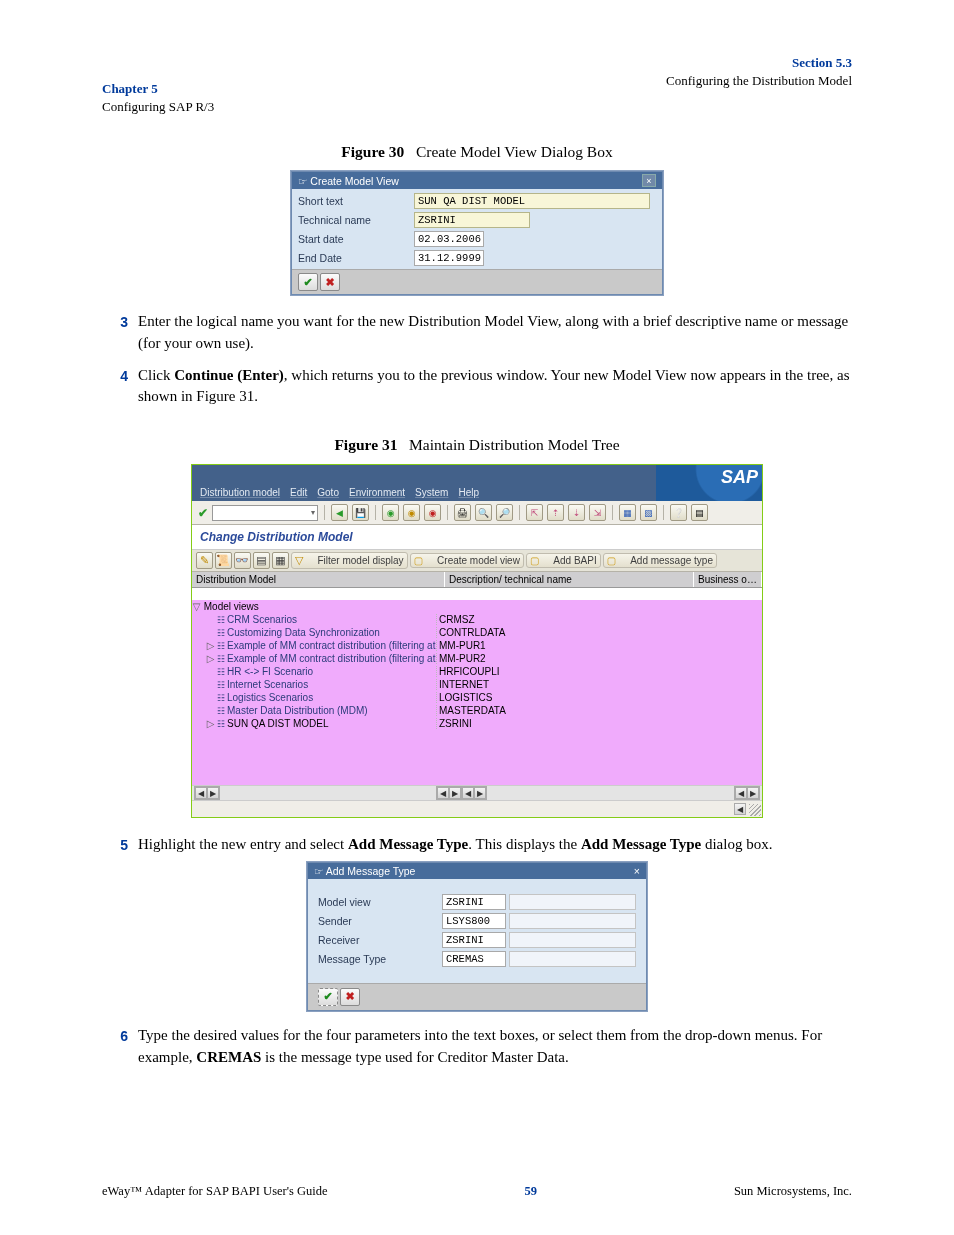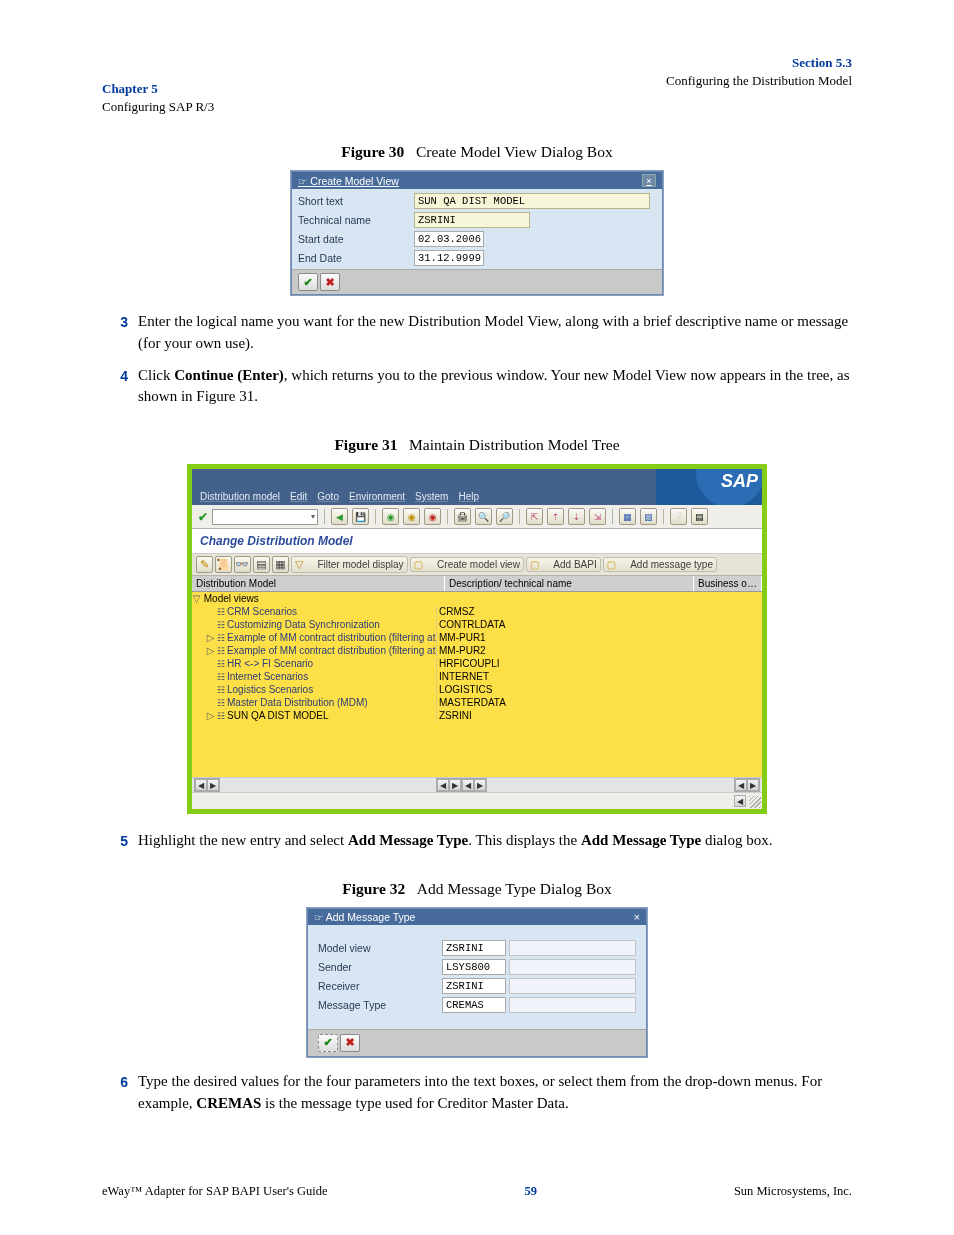--- a/index.html
+++ b/index.html
@@ -73,21 +73,20 @@
     font-size: 10.5px;
     box-shadow: 0 0 0 1px #8aa0c0;
   }
   .dlg30 .titlebar {
     background: #476c9b;
     color: #fff;
     padding: 2px 6px;
     display: flex;
     justify-content: space-between;
     align-items: center;
-    text-decoration: underline;
   }
   .dlg30 .titlebar .xbtn { border:1px solid #8aa; width:12px;height:11px;display:flex;align-items:center;justify-content:center;font-size:9px;background:#7089a8;}
   .dlg30 .form-area { background: #d8e5f2; padding: 2px 0; }
   .dlg30 .form-row { display:flex; align-items:center; height:19px; gap:4px; padding:0 6px;}
   .dlg30 .lbl { width: 112px; color:#2a3a55;}
   .dlg30 .in1 { width:108px; background:#f8f6d8; padding:1px 3px; border:1px solid #b5b58a; font-size:10.5px; }
   .dlg30 .in2 { width:62px; background:#fff; padding:1px 3px; border:1px solid #a9a9a9; font-size:10.5px; text-align:left;}
   .dlg30 .form-row.first .in1 { width: 228px; }
   .dlg30 .btnbar { background:#c9c9c9; border-top:1px solid #aaa; padding:3px 6px; display:flex; gap:2px;}
   .smallbtn {
@@ -98,21 +97,21 @@
     display:flex;align-items:center;justify-content:center;
     font-size:11px; font-weight:bold;
   }
   .smallbtn.ok { color: #1e8a1e; }
   .smallbtn.cn { color: #c02020; }
 
   
   .win31 {
     width: 570px;
     margin: 0 auto;
-    border: 5px solid #84cc16;
+    border: 1px solid #84cc16;
     font-family: Tahoma, Arial, sans-serif;
     font-size: 10px;
     position: relative;
   }
   .win31 .titlebar { background:#43618a; color:#e4eaf2; padding:2px 6px; height:14px; display:flex; justify-content:flex-end; gap:2px;}
   .win31 .titlebar .wbtn{width:12px;height:10px;border:1px solid #8aa;background:#556c8a;}
   .sap-logo {
     position:absolute; right:4px; top:2px;
     font-family: Arial, sans-serif; font-weight:900; font-style:italic;
     color:#fff; font-size:18px; letter-spacing:0;
@@ -138,21 +137,21 @@
   .win31 .subtitle { background:#fff; color:#2b4a9a; font-style:italic; font-weight:bold; font-size:12px; padding:5px 8px; border-bottom:1px solid #ccc;}
   .win31 .toolbar2 { background:#e6e4d8;border-bottom:1px solid #b5b2a7; padding:2px 4px; display:flex; align-items:center; gap:2px;}
   .toolbar2 .lbl{color:#3e3e3e;font-size:10px;margin-left:11px;}
   .toolbar2 .grp{display:flex;align-items:center;gap:3px;border:1px solid #c0bcae;border-radius:3px;padding:1px 3px;background:linear-gradient(#f6f4ea,#e4e0ce);}
   .toolbar2 .di{font-size:10px;color:#d0a020;}
   .toolbar2 .yic{color:#c08a00;font-size:11px;}
   .toolbar2 .bic{color:#3e3e3e;font-size:11px;}
   .win31 .grid-head{display:flex;background:#cfced0;border-bottom:1px solid #999;font-size:10px;}
   .win31 .gh{padding:2px 4px;border-right:1px solid #fff;}
   .win31 .col1{width:244px;} .win31 .col2{width:240px;} .win31 .col3{flex:1;}
-  .win31 .tree-area{background:#fde047;height:185px;overflow:hidden;border-bottom:1px solid #ccc;}
+  .win31 .tree-area{background:#f0abfc;height:185px;overflow:hidden;border-bottom:1px solid #ccc;margin-top:12px;}
   .win31 .tree-row{display:flex;align-items:center;height:13px;font-size:10px;color:#2b3b7a;}
   .win31 .tree-row .c1{width:244px;white-space:nowrap;overflow:hidden;}
   .win31 .tree-row .c2{width:240px;color:#000;border-left:1px dotted #bbb;padding-left:2px;}
   .win31 .tree-row .tog{display:inline-block;width:9px;text-align:center;color:#666;font-size:10px;}
   .win31 .tree-row .tic{display:inline-block;width:12px;text-align:center;font-size:9px;color:#2b3b7a;}
   .win31 .tree-row.root{color:#000;}
   .win31 .scroll-row {background:#e4e4e4;height:14px;display:flex;}
   .win31 .sb{display:flex;align-items:center;border:1px solid #aaa;background:#d8d8d8;height:12px;}
   .win31 .sb .ar{width:12px;height:12px;display:flex;align-items:center;justify-content:center;font-size:8px;color:#333;background:linear-gradient(#f4f4f4,#d4d4d4);border:1px solid #aaa;box-sizing:border-box;}
   .win31 .bottom-pad{height:16px;background:#f0eee8;border-top:1px solid #ccc;position:relative;}
@@ -389,23 +388,20 @@
     </div>
   </div>
 
   <div class="step-row" style="margin-top:16px;">
     <div class="step-num">5</div>
     <div class="step-body">
       <span>Highlight the new entry and select </span><span class="bold">Add Message Type</span><span>. This displays the </span><span class="bold">Add Message Type</span><span> dialog box.</span>
     </div>
   </div>
 
-  <div class="figure-title">
-    <span class="fb">Figure 32</span>&nbsp;&nbsp;&nbsp;<span>Add Message Type Dialog Box</span>
-  </div>
 
   <div class="dlg32">
     <div class="titlebar">
       <span><span>☞ </span><span>Add Message Type</span></span>
       <span class="xbtn">×</span>
     </div>
     <div class="form-area">
       <div class="form-row">
         <span class="lbl">Model view</span>
         <span class="in">ZSRINI</span>

